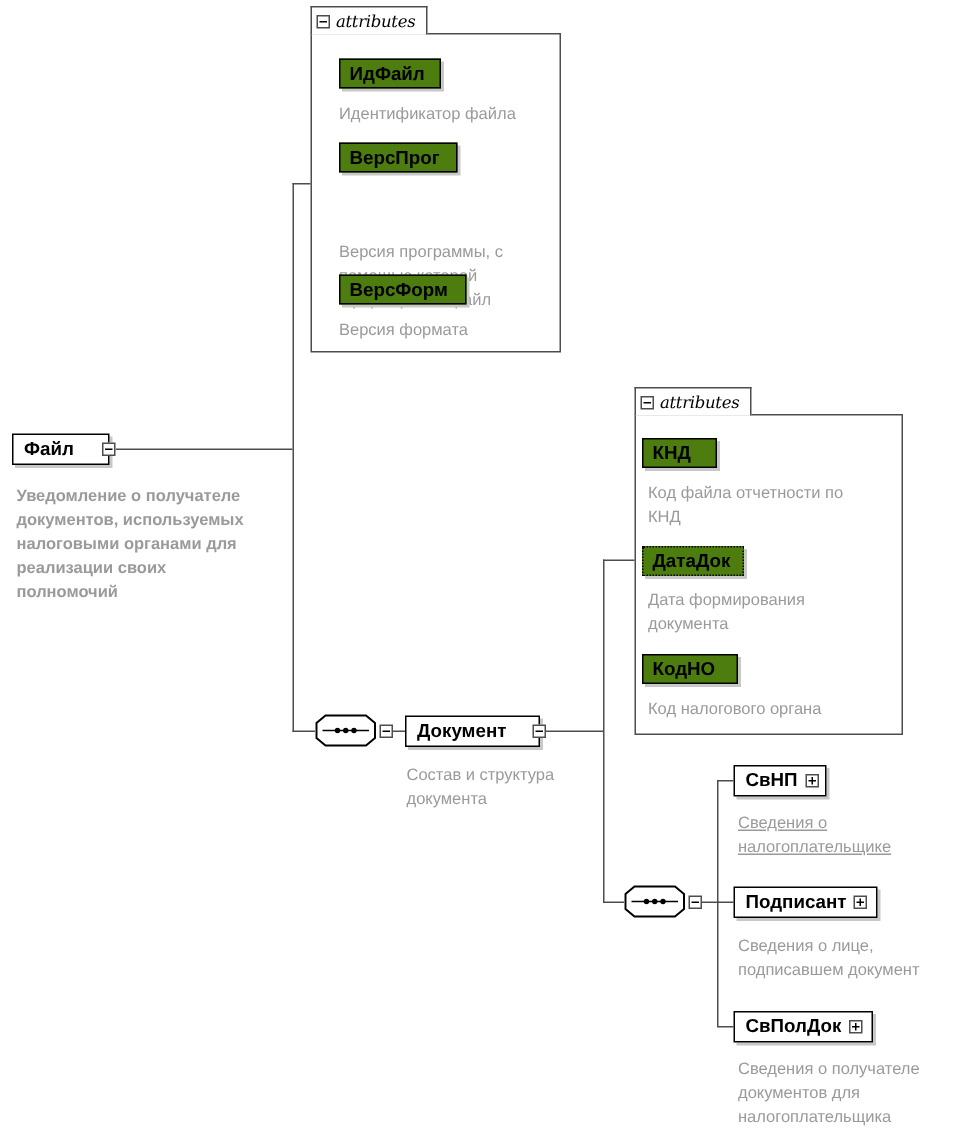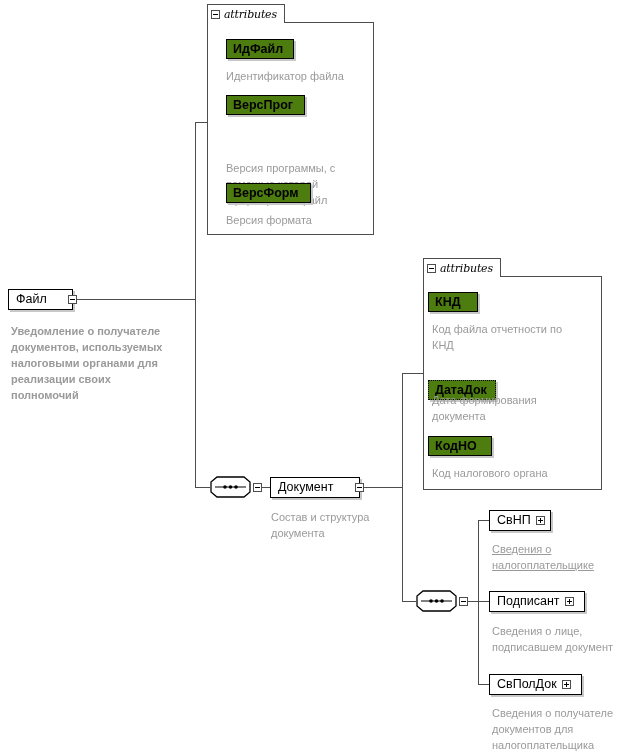--- a/index.html
+++ b/index.html
@@ -96,21 +96,21 @@
     border: 1px solid #000000;
     background: #ffffff;
     box-sizing: border-box;
     display: flex;
     align-items: center;
     box-shadow: 2px 2px 0 0 #c8c8c8;
     z-index: 4;
   }
   .node-label {
     font-size: 12.5px;
-    font-weight: normal;
+    font-weight: bold;
     color: #000000;
     padding: 0 5px 0 7px;
     white-space: nowrap;
     line-height: 1;
   }
   
   .node-toggle {
     position: absolute;
     right: -5px;
     top: 5px;
@@ -129,21 +129,20 @@
     height: 20px;
     border: 1.5px solid #000000;
     background: #4d7c0f;
     box-sizing: border-box;
     display: flex;
     align-items: center;
     box-shadow: 2px 2px 0 0 #c8c8c8;
   }
   .attr.optional {
     border: 1.5px dotted #000000;
-    margin-top: 16px;
   }
   .attr-label {
     font-size: 12.5px;
     font-weight: bold;
     color: #000000;
     padding: 0 6px;
     white-space: nowrap;
     line-height: 1;
   }
 

